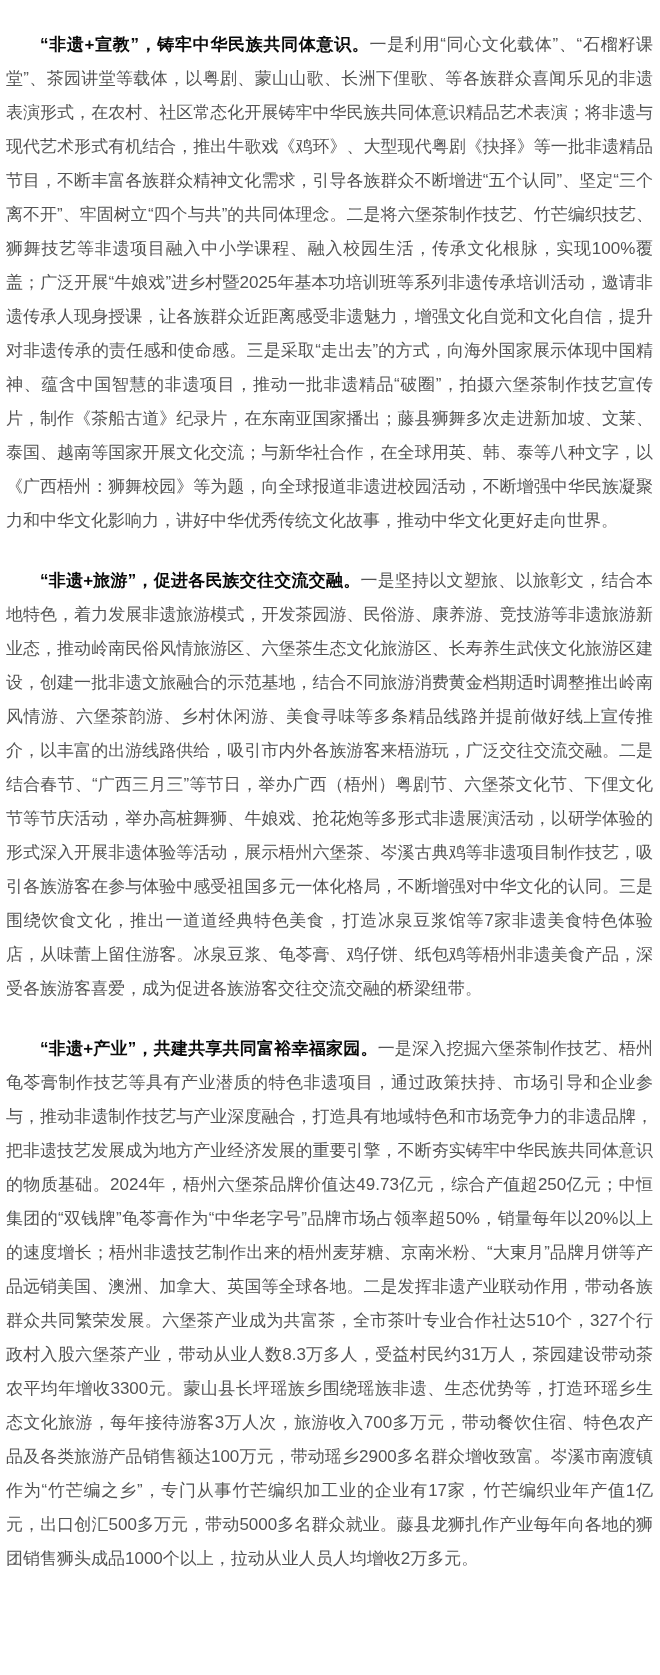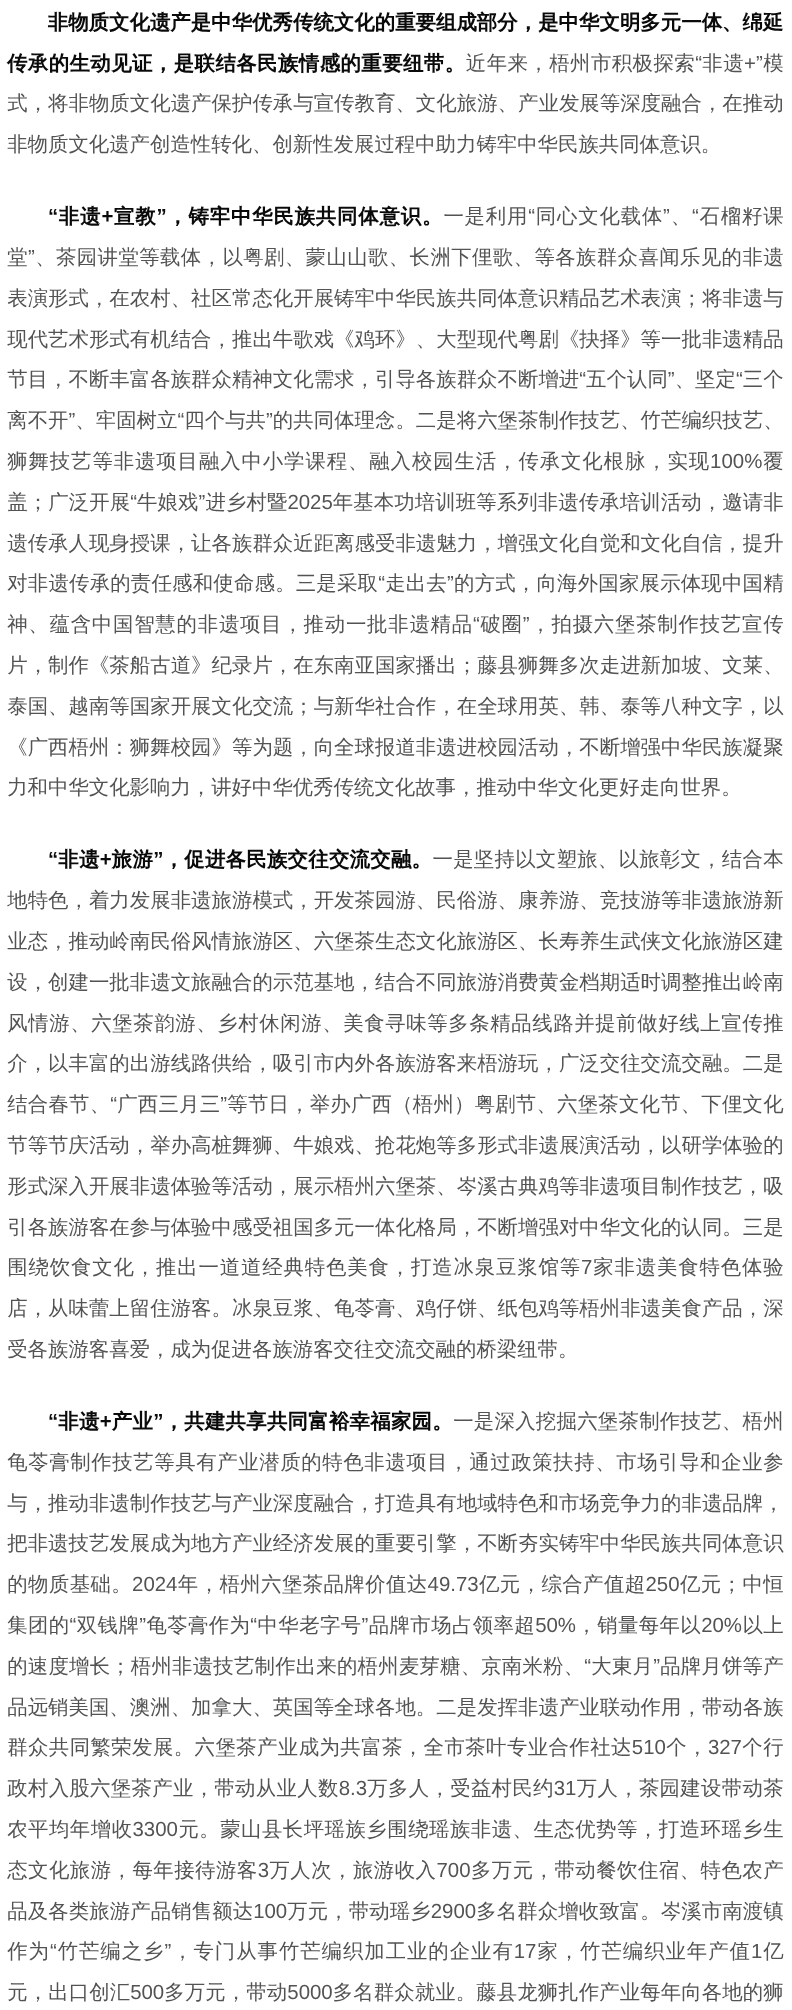--- a/index.html
+++ b/index.html
@@ -32,21 +32,20 @@
   .article p strong {
     color: #0a0a0a;
     font-weight: bold;
   }
 </style>
 </head>
 <body>
 
 <div class="article">
 
-  <p class="first"><strong>非物质文化遗产是中华优秀传统文化的重要组成部分，是中华文明多元一体、绵延传承的生动见证，是联结各民族情感的重要纽带。</strong><span>近年来，梧州市积极探索“非遗+”模式，将非物质文化遗产保护传承与宣传教育、文化旅游、产业发展等深度融合，在推动非物质文化遗产创造性转化、创新性发展过程中助力铸牢中华民族共同体意识。</span></p>
 
   <p><strong>“非遗+宣教”，铸牢中华民族共同体意识。</strong><span>一是利用“同心文化载体”、“石榴籽课堂”、茶园讲堂等载体，以粤剧、蒙山山歌、长洲下俚歌、等各族群众喜闻乐见的非遗表演形式，在农村、社区常态化开展铸牢中华民族共同体意识精品艺术表演；将非遗与现代艺术形式有机结合，推出牛歌戏《鸡环》、大型现代粤剧《抉择》等一批非遗精品节目，不断丰富各族群众精神文化需求，引导各族群众不断增进“五个认同”、坚定“三个离不开”、牢固树立“四个与共”的共同体理念。二是将六堡茶制作技艺、竹芒编织技艺、狮舞技艺等非遗项目融入中小学课程、融入校园生活，传承文化根脉，实现100%覆盖；广泛开展“牛娘戏”进乡村暨2025年基本功培训班等系列非遗传承培训活动，邀请非遗传承人现身授课，让各族群众近距离感受非遗魅力，增强文化自觉和文化自信，提升对非遗传承的责任感和使命感。三是采取“走出去”的方式，向海外国家展示体现中国精神、蕴含中国智慧的非遗项目，推动一批非遗精品“破圈”，拍摄六堡茶制作技艺宣传片，制作《茶船古道》纪录片，在东南亚国家播出；藤县狮舞多次走进新加坡、文莱、泰国、越南等国家开展文化交流；与新华社合作，在全球用英、韩、泰等八种文字，以《广西梧州：狮舞校园》等为题，向全球报道非遗进校园活动，不断增强中华民族凝聚力和中华文化影响力，讲好中华优秀传统文化故事，推动中华文化更好走向世界。</span></p>
 
   <p><strong>“非遗+旅游”，促进各民族交往交流交融。</strong><span>一是坚持以文塑旅、以旅彰文，结合本地特色，着力发展非遗旅游模式，开发茶园游、民俗游、康养游、竞技游等非遗旅游新业态，推动岭南民俗风情旅游区、六堡茶生态文化旅游区、长寿养生武侠文化旅游区建设，创建一批非遗文旅融合的示范基地，结合不同旅游消费黄金档期适时调整推出岭南风情游、六堡茶韵游、乡村休闲游、美食寻味等多条精品线路并提前做好线上宣传推介，以丰富的出游线路供给，吸引市内外各族游客来梧游玩，广泛交往交流交融。二是结合春节、“广西三月三”等节日，举办广西（梧州）粤剧节、六堡茶文化节、下俚文化节等节庆活动，举办高桩舞狮、牛娘戏、抢花炮等多形式非遗展演活动，以研学体验的形式深入开展非遗体验等活动，展示梧州六堡茶、岑溪古典鸡等非遗项目制作技艺，吸引各族游客在参与体验中感受祖国多元一体化格局，不断增强对中华文化的认同。三是围绕饮食文化，推出一道道经典特色美食，打造冰泉豆浆馆等7家非遗美食特色体验店，从味蕾上留住游客。冰泉豆浆、龟苓膏、鸡仔饼、纸包鸡等梧州非遗美食产品，深受各族游客喜爱，成为促进各族游客交往交流交融的桥梁纽带。</span></p>
 
   <p><strong>“非遗+产业”，共建共享共同富裕幸福家园。</strong><span>一是深入挖掘六堡茶制作技艺、梧州龟苓膏制作技艺等具有产业潜质的特色非遗项目，通过政策扶持、市场引导和企业参与，推动非遗制作技艺与产业深度融合，打造具有地域特色和市场竞争力的非遗品牌，把非遗技艺发展成为地方产业经济发展的重要引擎，不断夯实铸牢中华民族共同体意识的物质基础。2024年，梧州六堡茶品牌价值达49.73亿元，综合产值超250亿元；中恒集团的“双钱牌”龟苓膏作为“中华老字号”品牌市场占领率超50%，销量每年以20%以上的速度增长；梧州非遗技艺制作出来的梧州麦芽糖、京南米粉、“大東月”品牌月饼等产品远销美国、澳洲、加拿大、英国等全球各地。二是发挥非遗产业联动作用，带动各族群众共同繁荣发展。六堡茶产业成为共富茶，全市茶叶专业合作社达510个，327个行政村入股六堡茶产业，带动从业人数8.3万多人，受益村民约31万人，茶园建设带动茶农平均年增收3300元。蒙山县长坪瑶族乡围绕瑶族非遗、生态优势等，打造环瑶乡生态文化旅游，每年接待游客3万人次，旅游收入700多万元，带动餐饮住宿、特色农产品及各类旅游产品销售额达100万元，带动瑶乡2900多名群众增收致富。岑溪市南渡镇作为“竹芒编之乡”，专门从事竹芒编织加工业的企业有17家，竹芒编织业年产值1亿元，出口创汇500多万元，带动5000多名群众就业。藤县龙狮扎作产业每年向各地的狮团销售狮头成品1000个以上，拉动从业人员人均增收2万多元。</span></p>
 
 </div>
 
 </body></html>

